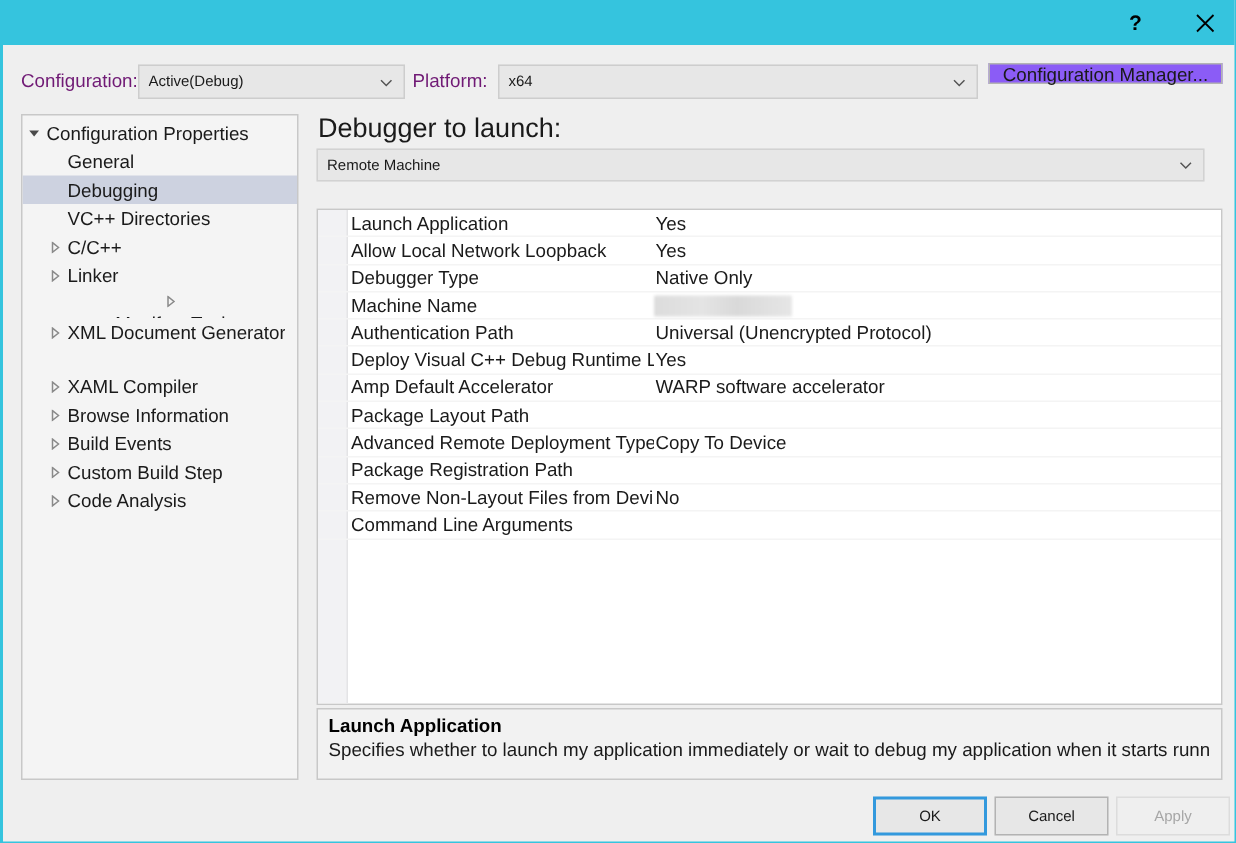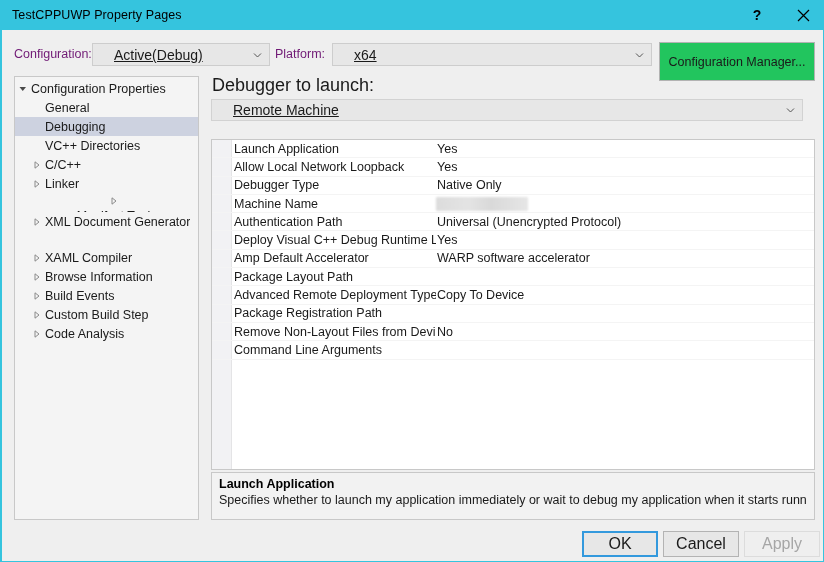--- a/index.html
+++ b/index.html
@@ -79,47 +79,46 @@
     position: absolute;
     box-sizing: border-box;
     background: #e7e7e7;
     border: 1px solid #cdcdcd;
     height: 23px;
     display: flex;
     align-items: center;
     cursor: default;
   }
   .combo .val {
-    font-size: 14px;
-    color: #1a1a1a;
-    margin-left: 21px;
-    white-space: nowrap;
-    overflow: hidden;
-    text-decoration: underline;
+    font-size: 10px;
+    color: #1a1a1a;
+    margin-left: 6px;
+    white-space: nowrap;
+    overflow: hidden;
   }
   .combo .chev {
     position: absolute;
     right: 7px;
     top: 50%;
     transform: translateY(-50%);
     width: 9px; height: 9px;
   }
   .combo .chev svg { display:block; }
 
   #combo-config { left: 90px; top: 1px; width: 178px; }
   #combo-platform { left: 330px; top: 1px; width: 320px; }
 
   .cfgmgr-btn {
     position: absolute;
     left: 657px;
     top: 42px;
     width: 156px;
-    height: 39px;
-    box-sizing: border-box;
-    background: #22c55e;
+    height: 14px;
+    box-sizing: border-box;
+    background: #8b5cf6;
     border: 1px solid #b3b3b3;
     font-size: 12.5px;
     color: #1a1a1a;
     cursor: default;
     font-family: "Liberation Sans", sans-serif;
     padding: 0;
   }
 
   
   .sidebar {
@@ -260,21 +259,21 @@
     overflow: hidden;
   }
 
   
   .btn {
     position: absolute;
     height: 26px;
     box-sizing: border-box;
     background: #e7e7e7;
     border: 1px solid #b3b3b3;
-    font-size: 16px;
+    font-size: 10px;
     color: #1a1a1a;
     font-family: "Liberation Sans", sans-serif;
     cursor: default;
     padding: 0;
   }
   #btn-ok {
     left: 580px; top: 531px; width: 76px;
     border: 2px solid #3399dd;
     background: #e7e7e7;
   }
@@ -285,21 +284,20 @@
     background: #efefef;
     border: 1px solid #dcdcdc;
   }
 </style>
 </head>
 <body>
 
 <div class="window">
 
   <div class="titlebar">
-    <div class="title-text">TestCPPUWP Property Pages</div>
     <div class="title-btns">
       <div class="title-btn help">?</div>
       <div class="title-btn">
         <svg width="13" height="13" viewBox="0 0 13 13">
             <path d="M1 1 L12 12 M12 1 L1 12" stroke="#000" stroke-width="1.2" fill="none"></path>
           </svg>
       </div>
     </div>
   </div>
 

